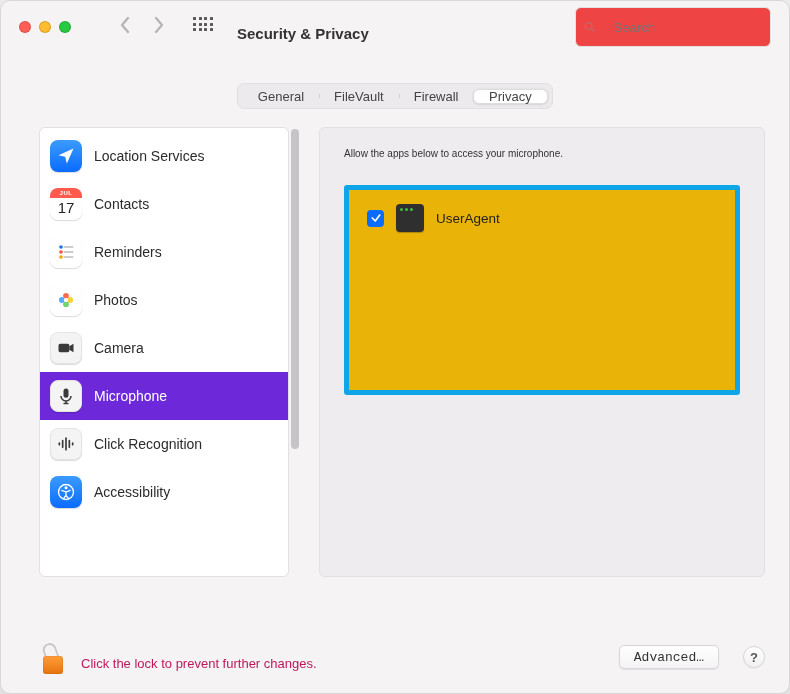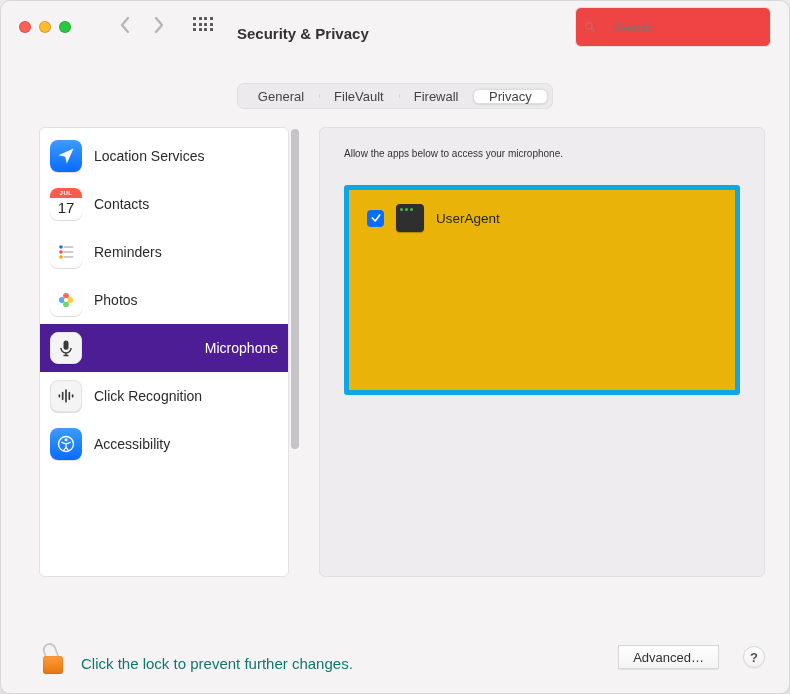--- a/index.html
+++ b/index.html
@@ -95,21 +95,21 @@
   }
   .sidebar-scroll-thumb {
     position:absolute; top:2px; left:2px; width:8px; height:320px;
     background:#c6c4c6; border-radius:4px;
   }
   .sb-item {
     height:48px; display:flex; align-items:center; gap:12px;
     padding: 0 10px; cursor:pointer; font-size:14px; color:#2c2a2c;
   }
   .sb-item:first-child { margin-top:4px; }
-  .sb-item.selected { background:#4c1d95; color:#fff;justify-content:space-between; }
+  .sb-item.selected { background:#6d28d9; color:#fff; }
   .sb-icon {
     width:32px; height:32px; border-radius:8px; display:flex;
     align-items:center; justify-content:center; flex-shrink:0;
     box-shadow: 0 1px 1px rgba(0,0,0,0.15);
   }
   .sb-icon svg { width:20px; height:20px; }
   
   .bg-blue { background: linear-gradient(#3b9bff,#0a6bff);}
   .bg-brown { background: linear-gradient(#b98954,#8f6436); }
   .bg-white { background: #fff; }
@@ -152,25 +152,25 @@
     position:absolute; bottom:0; left:4px; width:20px; height:18px;
     background: linear-gradient(#ff9e3a,#e77410); border-radius:3px;
     box-shadow: inset 0 0 2px rgba(0,0,0,0.2);
   }
   .lock-shackle {
     position:absolute; top:0px; left:7px; width:14px; height:18px;
     border: 2.5px solid #c9c7c9; border-bottom:none;
     border-radius: 8px 8px 0 0;
     transform: rotate(-20deg); transform-origin: bottom right;
   }
-  .footer-text { font-size:15px; color:#0f766e; flex:1;margin-top:12px; }
+  .footer-text { font-size:13px; color:#be185d; flex:1;margin-top:12px; }
   .adv-btn {
     height:24px; padding:0 14px; font-size:13px; color:#333;
     background: linear-gradient(#fff,#f5f3f5); border:1px solid #d8d6d8;
-    border-radius:0; cursor:pointer; box-shadow:0 0.5px 1px rgba(0,0,0,0.08);
+    border-radius:5px; cursor:pointer; box-shadow:0 0.5px 1px rgba(0,0,0,0.08);font-family:Liberation Mono, monospace;
   }
   .help-btn {
     width:22px; height:22px; border-radius:50%;
     background: linear-gradient(#fff,#f2f0f2); border:1px solid #d8d6d8;
     color:#555; font-size:13px; font-weight:600;
     display:flex;align-items:center;justify-content:center; cursor:pointer;
     margin-left:10px; box-shadow:0 0.5px 1px rgba(0,0,0,0.08);
   }
   
   .cal-icon { width:32px;height:32px;border-radius:8px;background:#fff;box-shadow:0 1px 1px rgba(0,0,0,0.15);overflow:hidden;display:flex;flex-direction:column;}
@@ -278,20 +278,29 @@
               <circle cx="12" cy="7" r="3.5" fill="#ff6a4d"></circle>
               <circle cx="17" cy="12" r="3.5" fill="#ffcf3a"></circle>
               <circle cx="12" cy="17" r="3.5" fill="#6fd66f"></circle>
               <circle cx="7" cy="12" r="3.5" fill="#5aa9ff"></circle>
               <circle cx="12" cy="12" r="2.5" fill="#fff"></circle>
             </svg>
           </div>
           <span>Photos</span>
         </div>
 
+        <div class="sb-item">
+          <div class="sb-icon bg-lightgray">
+            <svg viewBox="0 0 24 24">
+                <rect x="3" y="7" width="13" height="10" rx="2" fill="#3a3a3a"></rect>
+                <path d="M16 10 L21 7 L21 17 L16 14 Z" fill="#3a3a3a"></path>
+              </svg>
+          </div>
+          <span>Camera</span>
+        </div>
 
         <div class="sb-item selected">
           <div class="sb-icon bg-lightgray">
             <svg viewBox="0 0 24 24">
                 <rect x="9" y="3" width="6" height="11" rx="3" fill="#3a3a3a"></rect>
                 <path d="M6 12 a6 6 0 0 0 12 0" stroke="#3a3a3a" stroke-width="1.8" fill="none"></path>
                 <line x1="12" y1="18" x2="12" y2="21" stroke="#3a3a3a" stroke-width="1.8"></line>
                 <line x1="9" y1="21" x2="15" y2="21" stroke="#3a3a3a" stroke-width="1.8"></line>
               </svg>
           </div>

